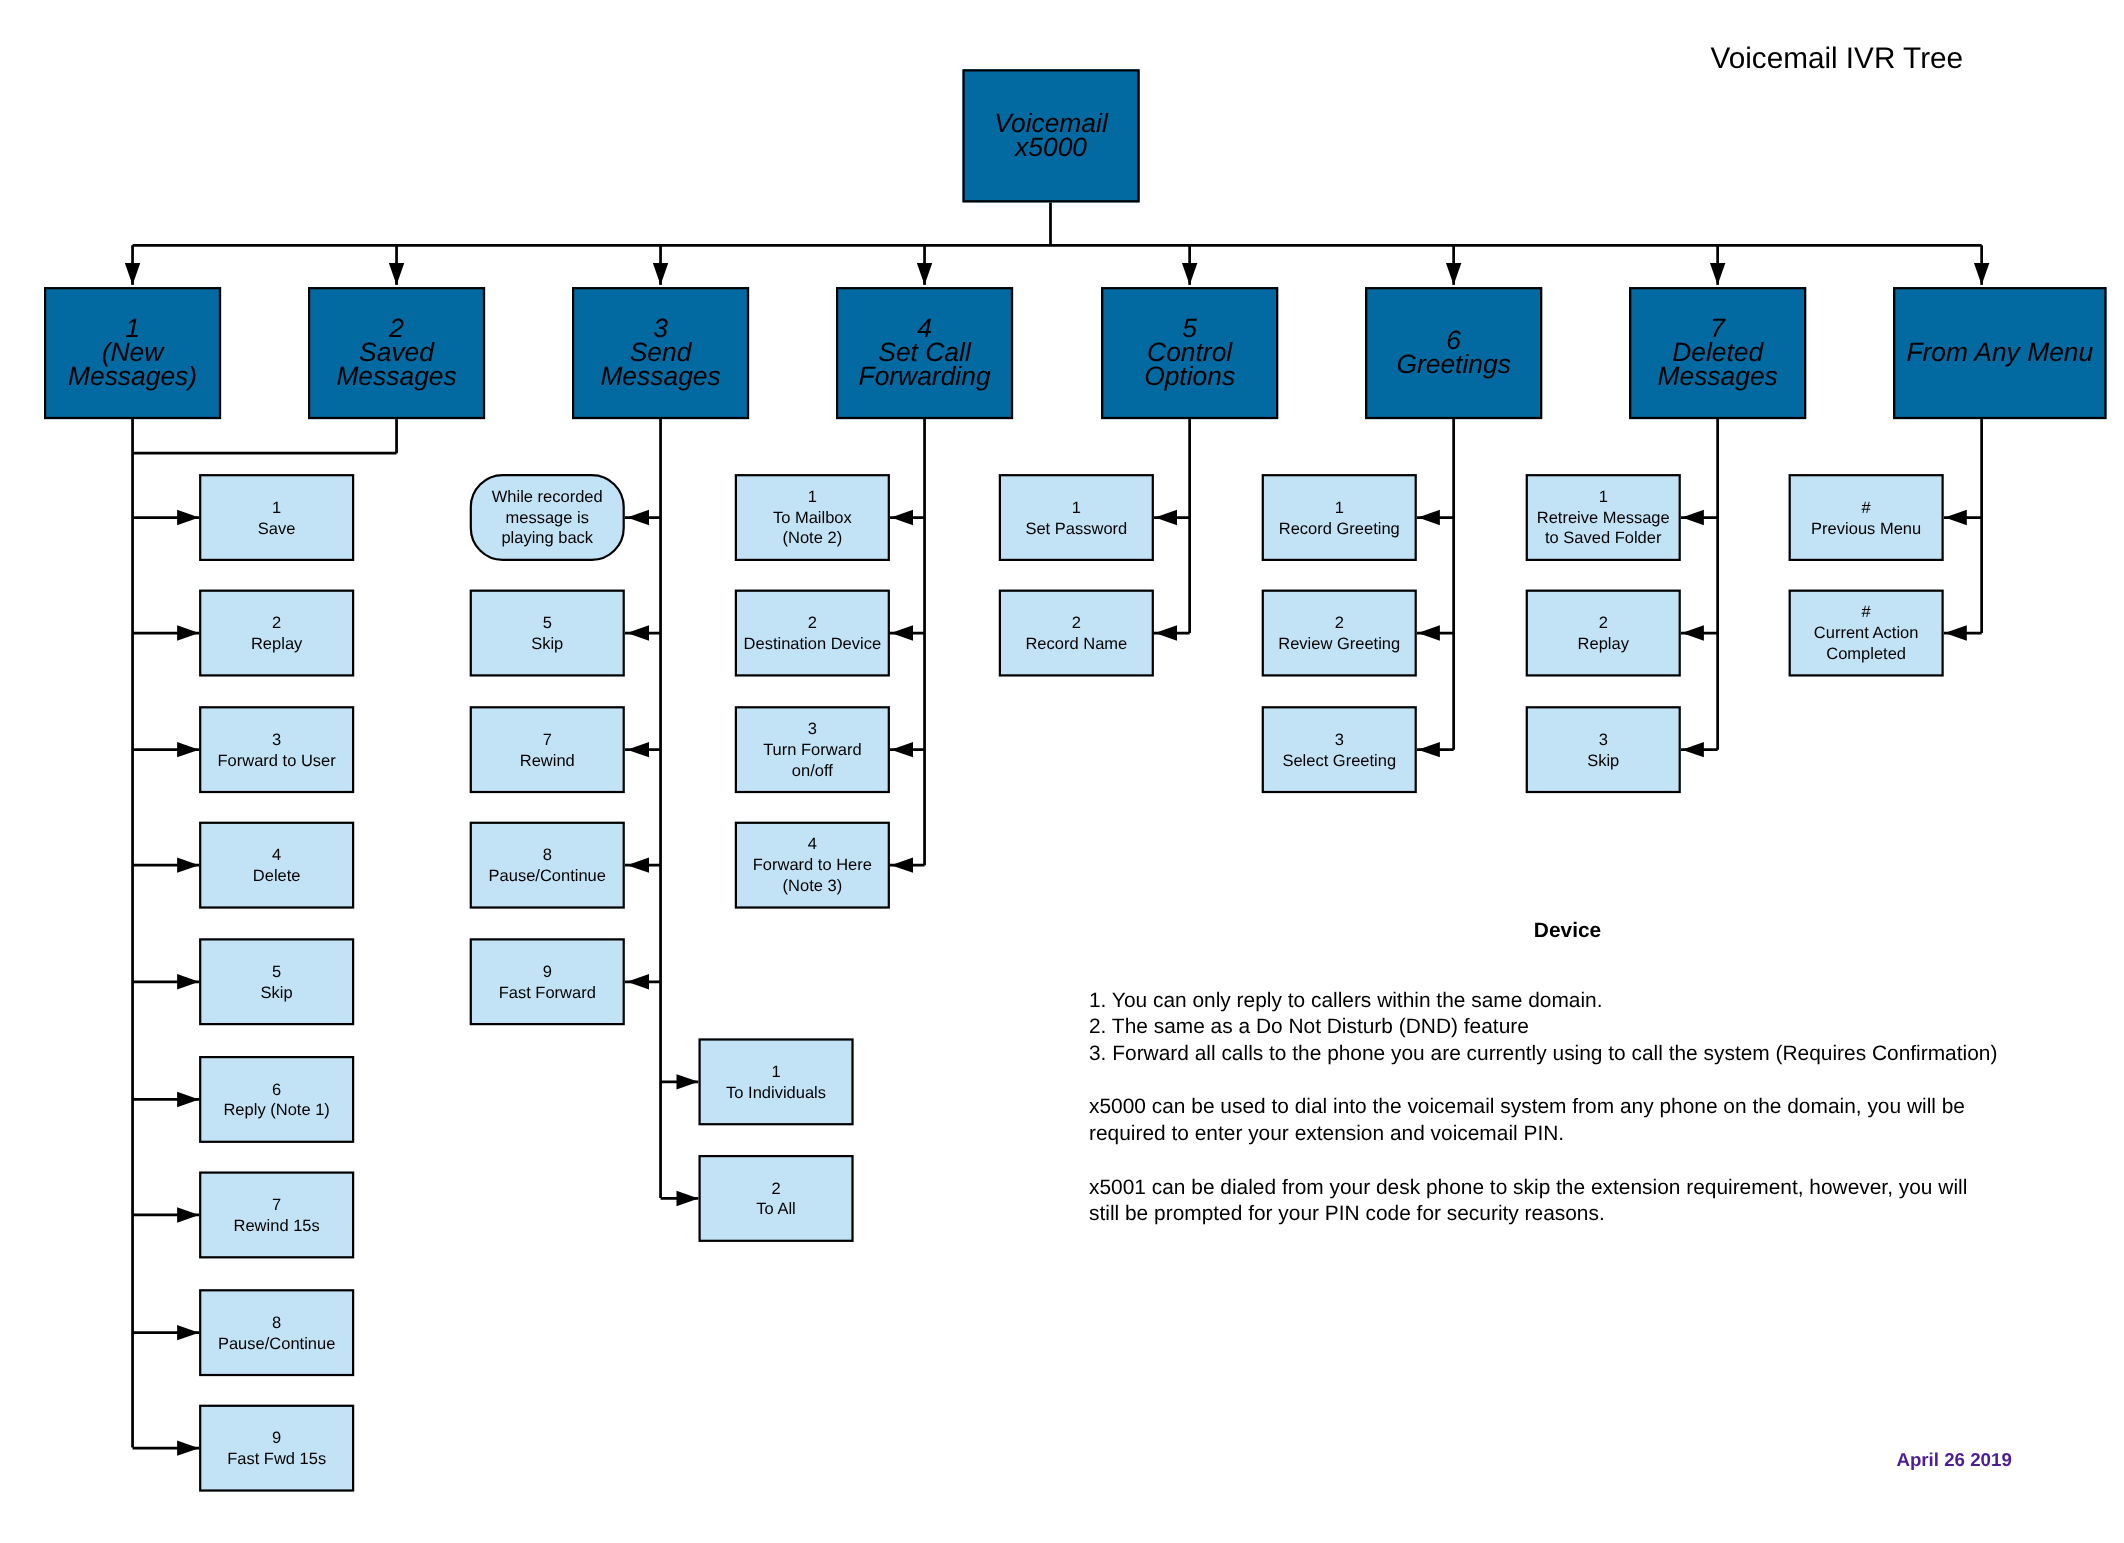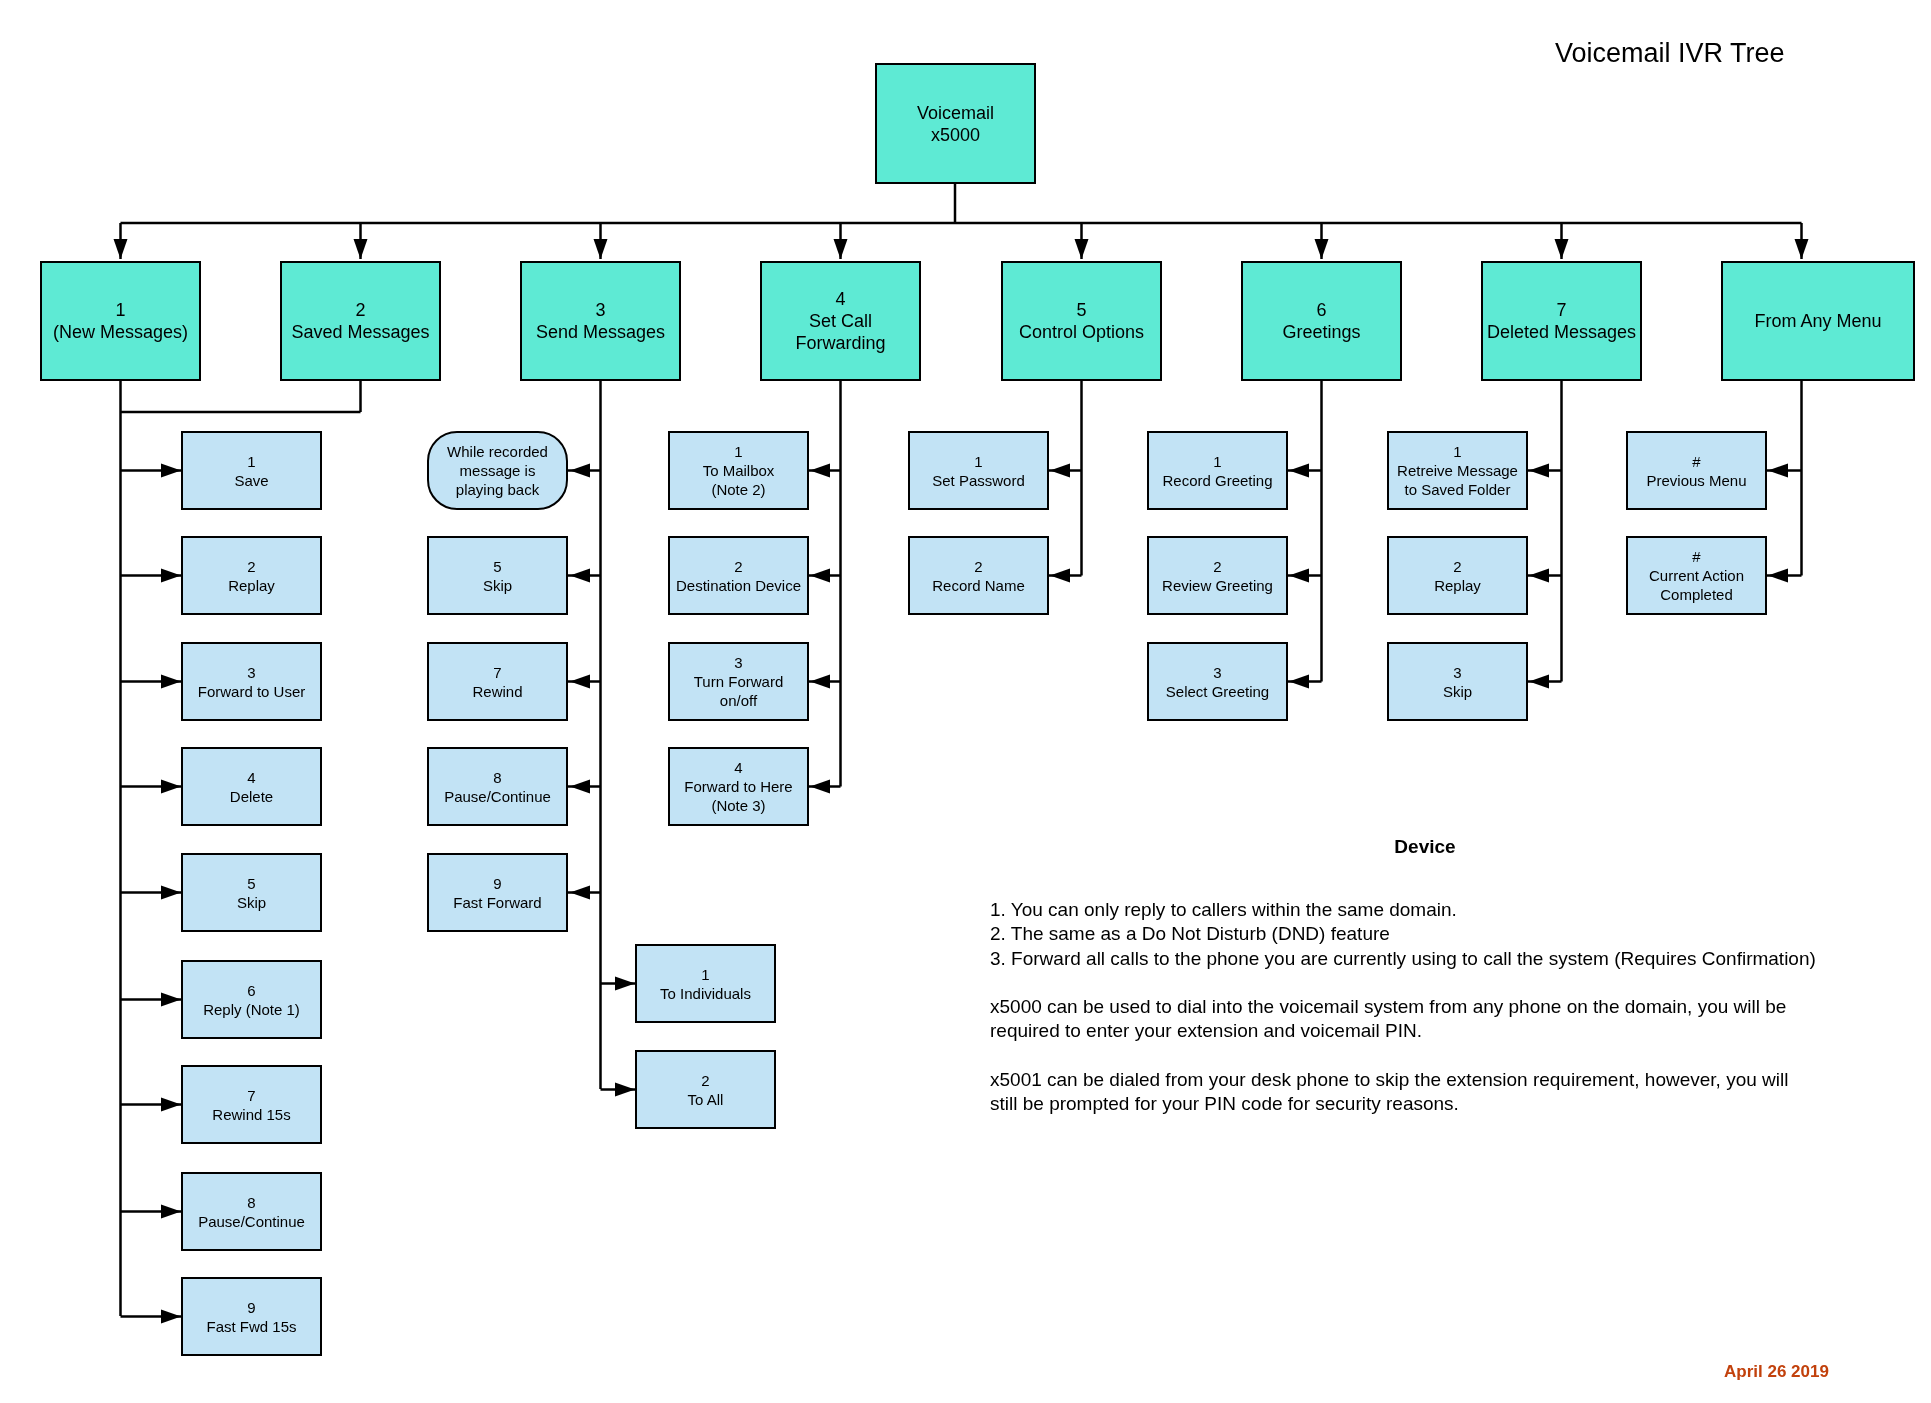--- a/index.html
+++ b/index.html
@@ -1,24 +1,24 @@
 <!DOCTYPE html>
 <html><head>
 <meta charset="utf-8">
 <style>
   html,body{margin:0;padding:0;background:#fff;}
   body{width:1931px;height:1403px;position:relative;overflow:hidden;font-family:"Liberation Sans",sans-serif;color:#000;}
   #wires{position:absolute;left:0;top:0;}
   .node{position:absolute;box-sizing:border-box;border:2.5px solid #000;display:flex;flex-direction:column;align-items:center;justify-content:center;text-align:center;white-space:pre-line;}
-  .top{background:#5eead4;font-size:18px;line-height:22px;}
+  .top{background:#0369a1;font-size:24px;line-height:22px;font-style:italic;}
   .child{background:#c2e3f5;font-size:15px;line-height:19px;}
   .title{position:absolute;left:1555px;top:38px;font-size:27px;}
   .notes-head{position:absolute;left:1300px;width:250px;text-align:center;top:836px;font-size:19px;font-weight:bold;}
   .notes{position:absolute;left:990px;top:882px;font-size:19px;line-height:24.3px;white-space:pre-line;width:920px;margin-top:16px;}
-  .date{position:absolute;left:1724px;top:1362px;font-size:17px;font-weight:bold;color:#c2410c;}
+  .date{position:absolute;left:1724px;top:1318px;font-size:17px;font-weight:bold;color:#4c1d95;}
 </style>
 </head>
 <body>
 
 <svg id="wires" width="1931" height="1403">
     <line x1="955" y1="184" x2="955" y2="223" stroke="#000" stroke-width="2.5"></line>
     <line x1="120.5" y1="223" x2="1801.5" y2="223" stroke="#000" stroke-width="2.5"></line>
     <line x1="120.5" y1="223" x2="120.5" y2="259" stroke="#000" stroke-width="2.5"></line>
     <polygon points="113.5,239 127.5,239 120.5,259" fill="#000"></polygon>
     <line x1="360.5" y1="223" x2="360.5" y2="259" stroke="#000" stroke-width="2.5"></line>

